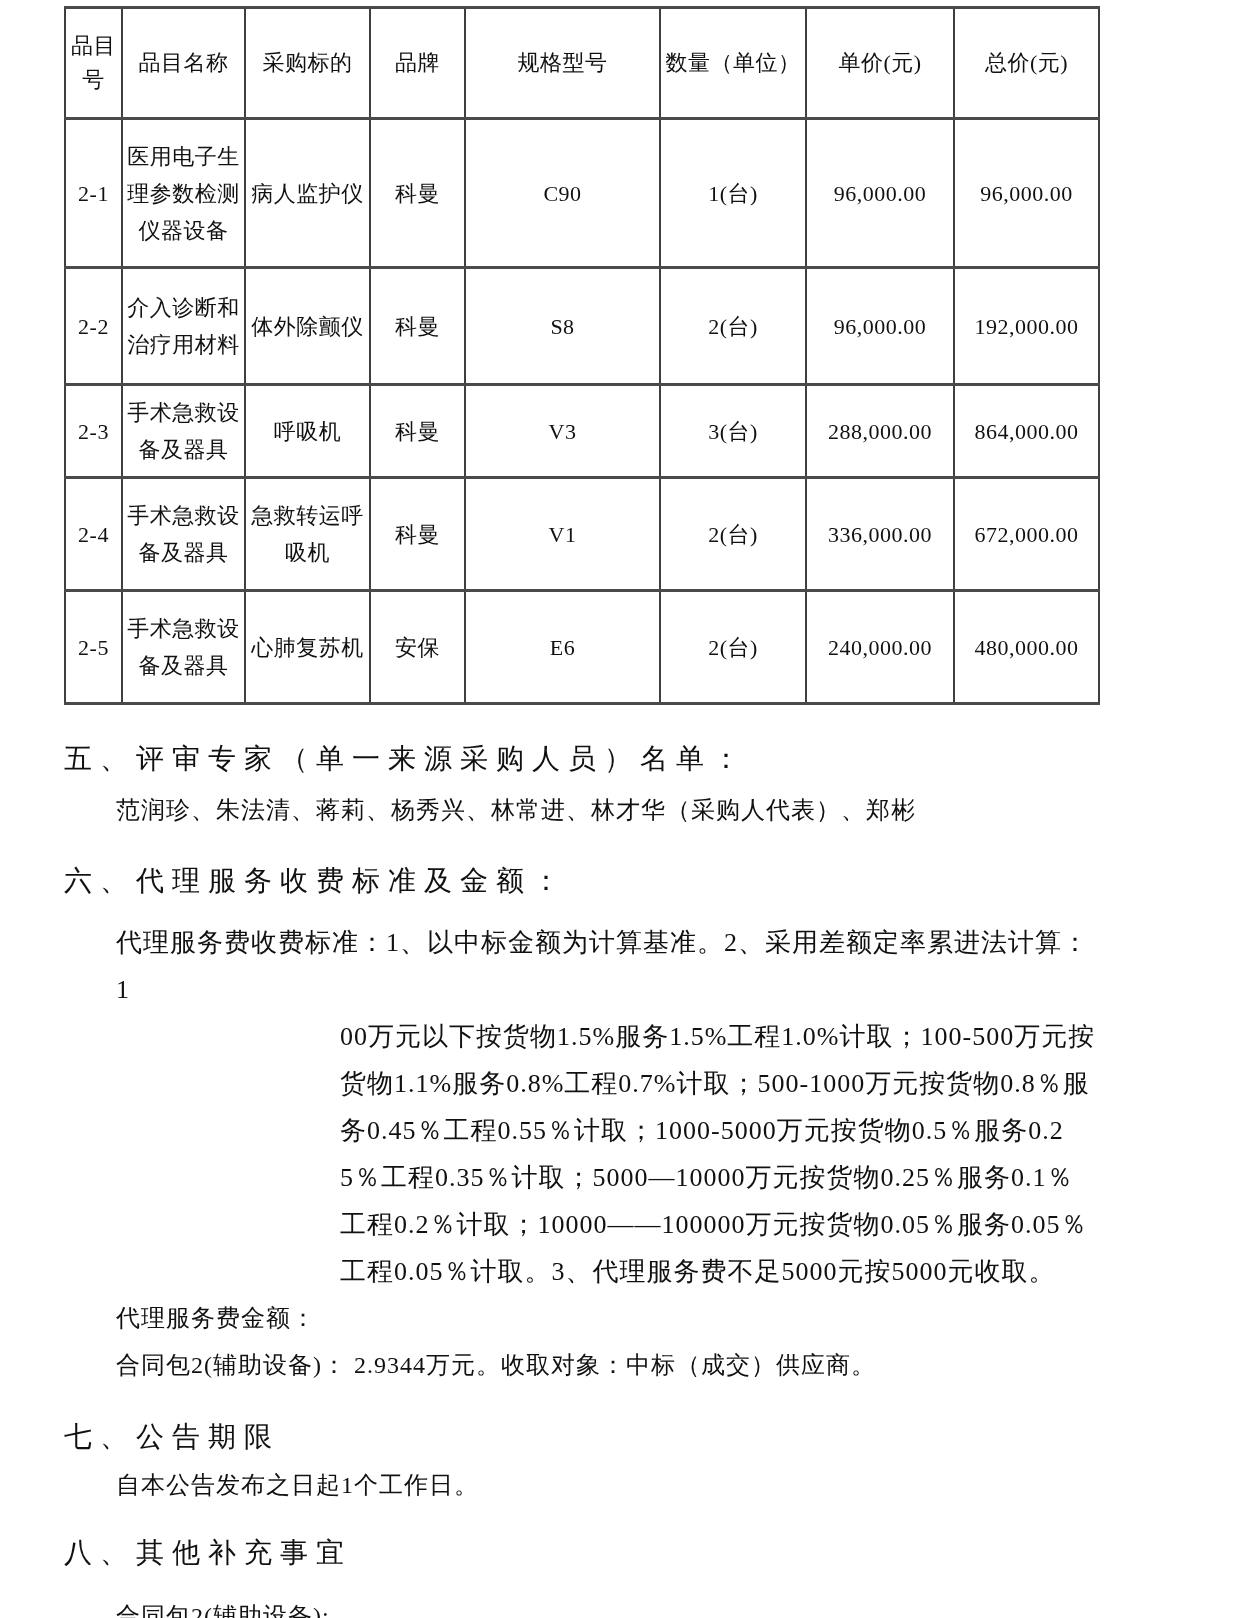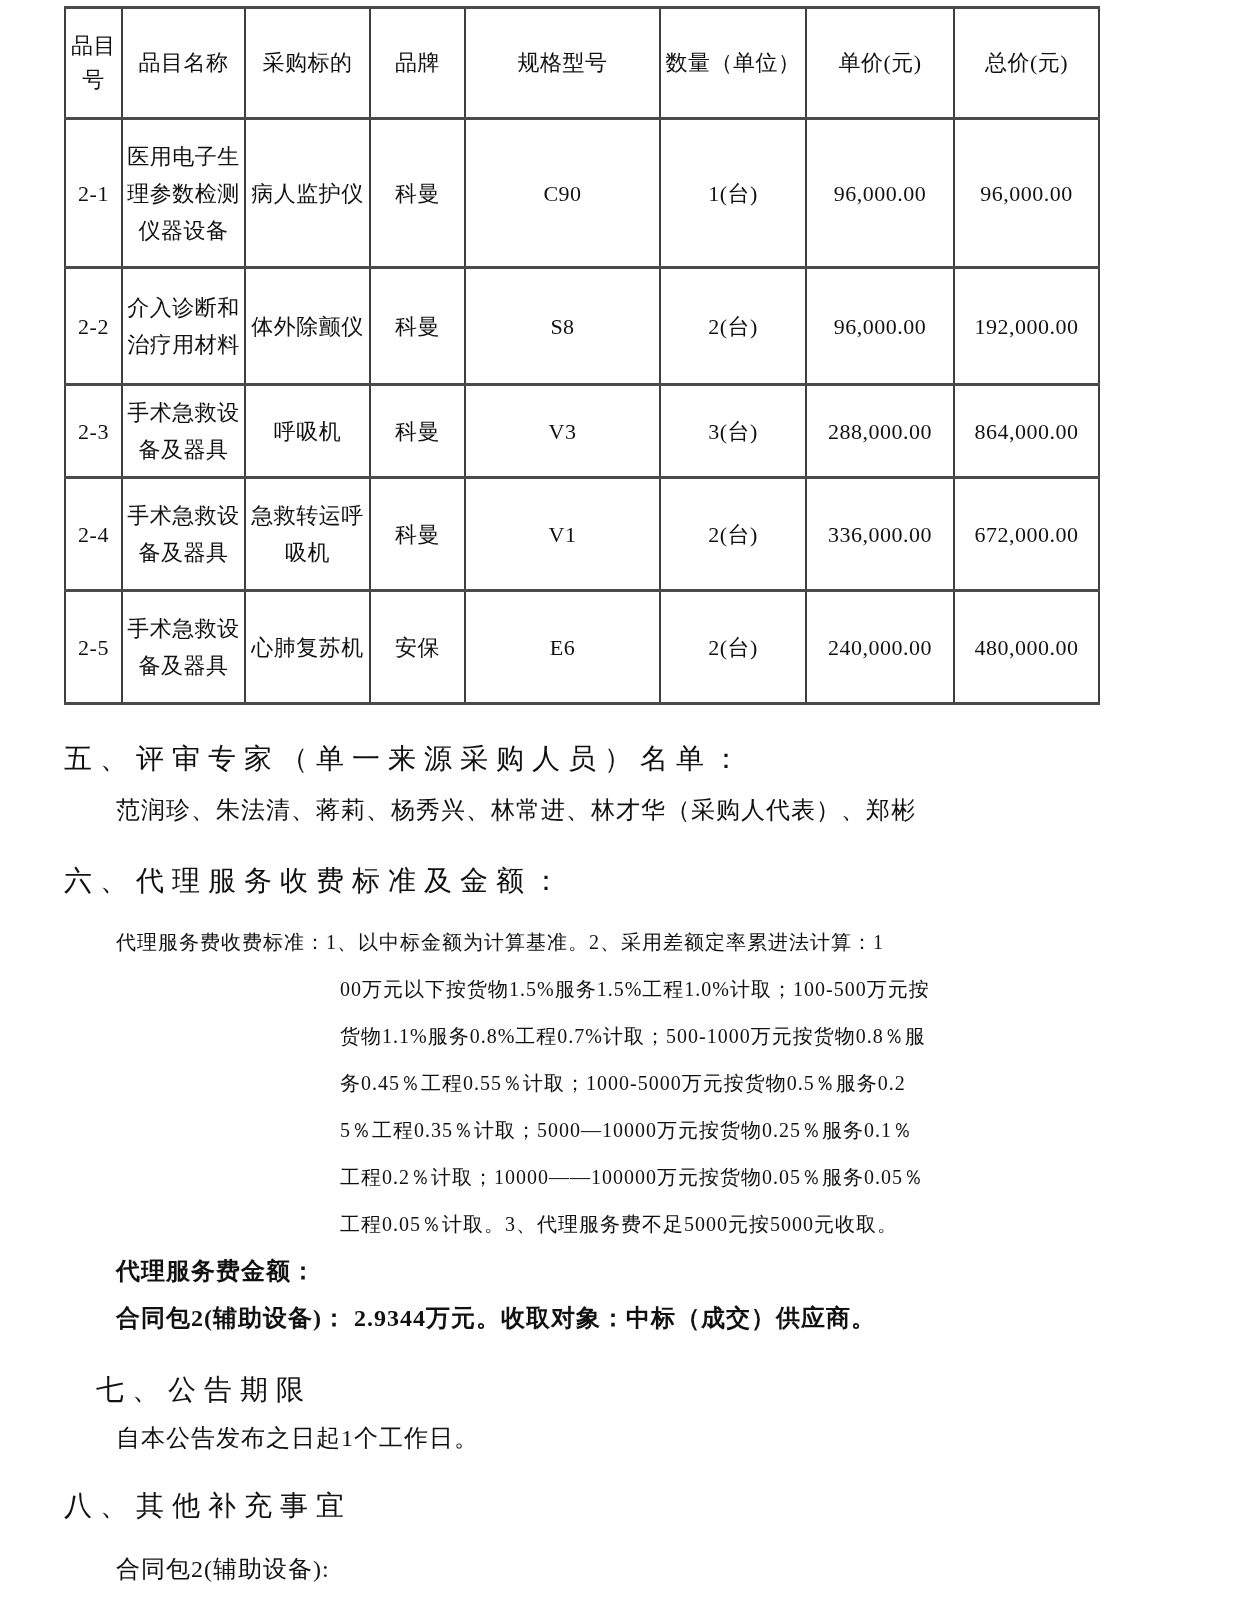--- a/index.html
+++ b/index.html
@@ -38,24 +38,24 @@
   td.col6,td.col7{text-align:right;padding-right:12px;}
 
   
   h2{font-size:28px;font-weight:400;margin:0;line-height:36px;letter-spacing:8px;}
   h2.h-seven,h2.h-eight{line-height:40px;}
   p{margin:0;font-size:24px;letter-spacing:1px;}
   .indent1{padding-left:52px;}
   h2.h-five{margin-top:36px;font-family:Liberation Serif, serif;}
   p.names{margin-top:15px;line-height:36px;}
   h2.h-six{margin-top:35px;}
-  .fee-standard{margin-top:20px;font-size:20px;line-height:47px;padding-left:276px;letter-spacing:1px;}
+  .fee-standard{margin-top:20px;font-size:26px;line-height:47px;padding-left:276px;letter-spacing:1px;}
   .fee-standard .fee-line.first{margin-left:-224px;}
-  p.fee-label,p.fee-amount{line-height:47px;font-weight:bold;}
-  h2.h-seven{margin-top:28px;margin-left:32px;}
+  p.fee-label,p.fee-amount{line-height:47px;}
+  h2.h-seven{margin-top:28px;}
   p.announce{margin-top:8px;line-height:40px;}
   h2.h-eight{margin-top:28px;}
   p.pkg-note{margin-top:23px;line-height:40px;}
 </style>
 </head>
 <body>
 
 <main>
 
   <table class="equip">

